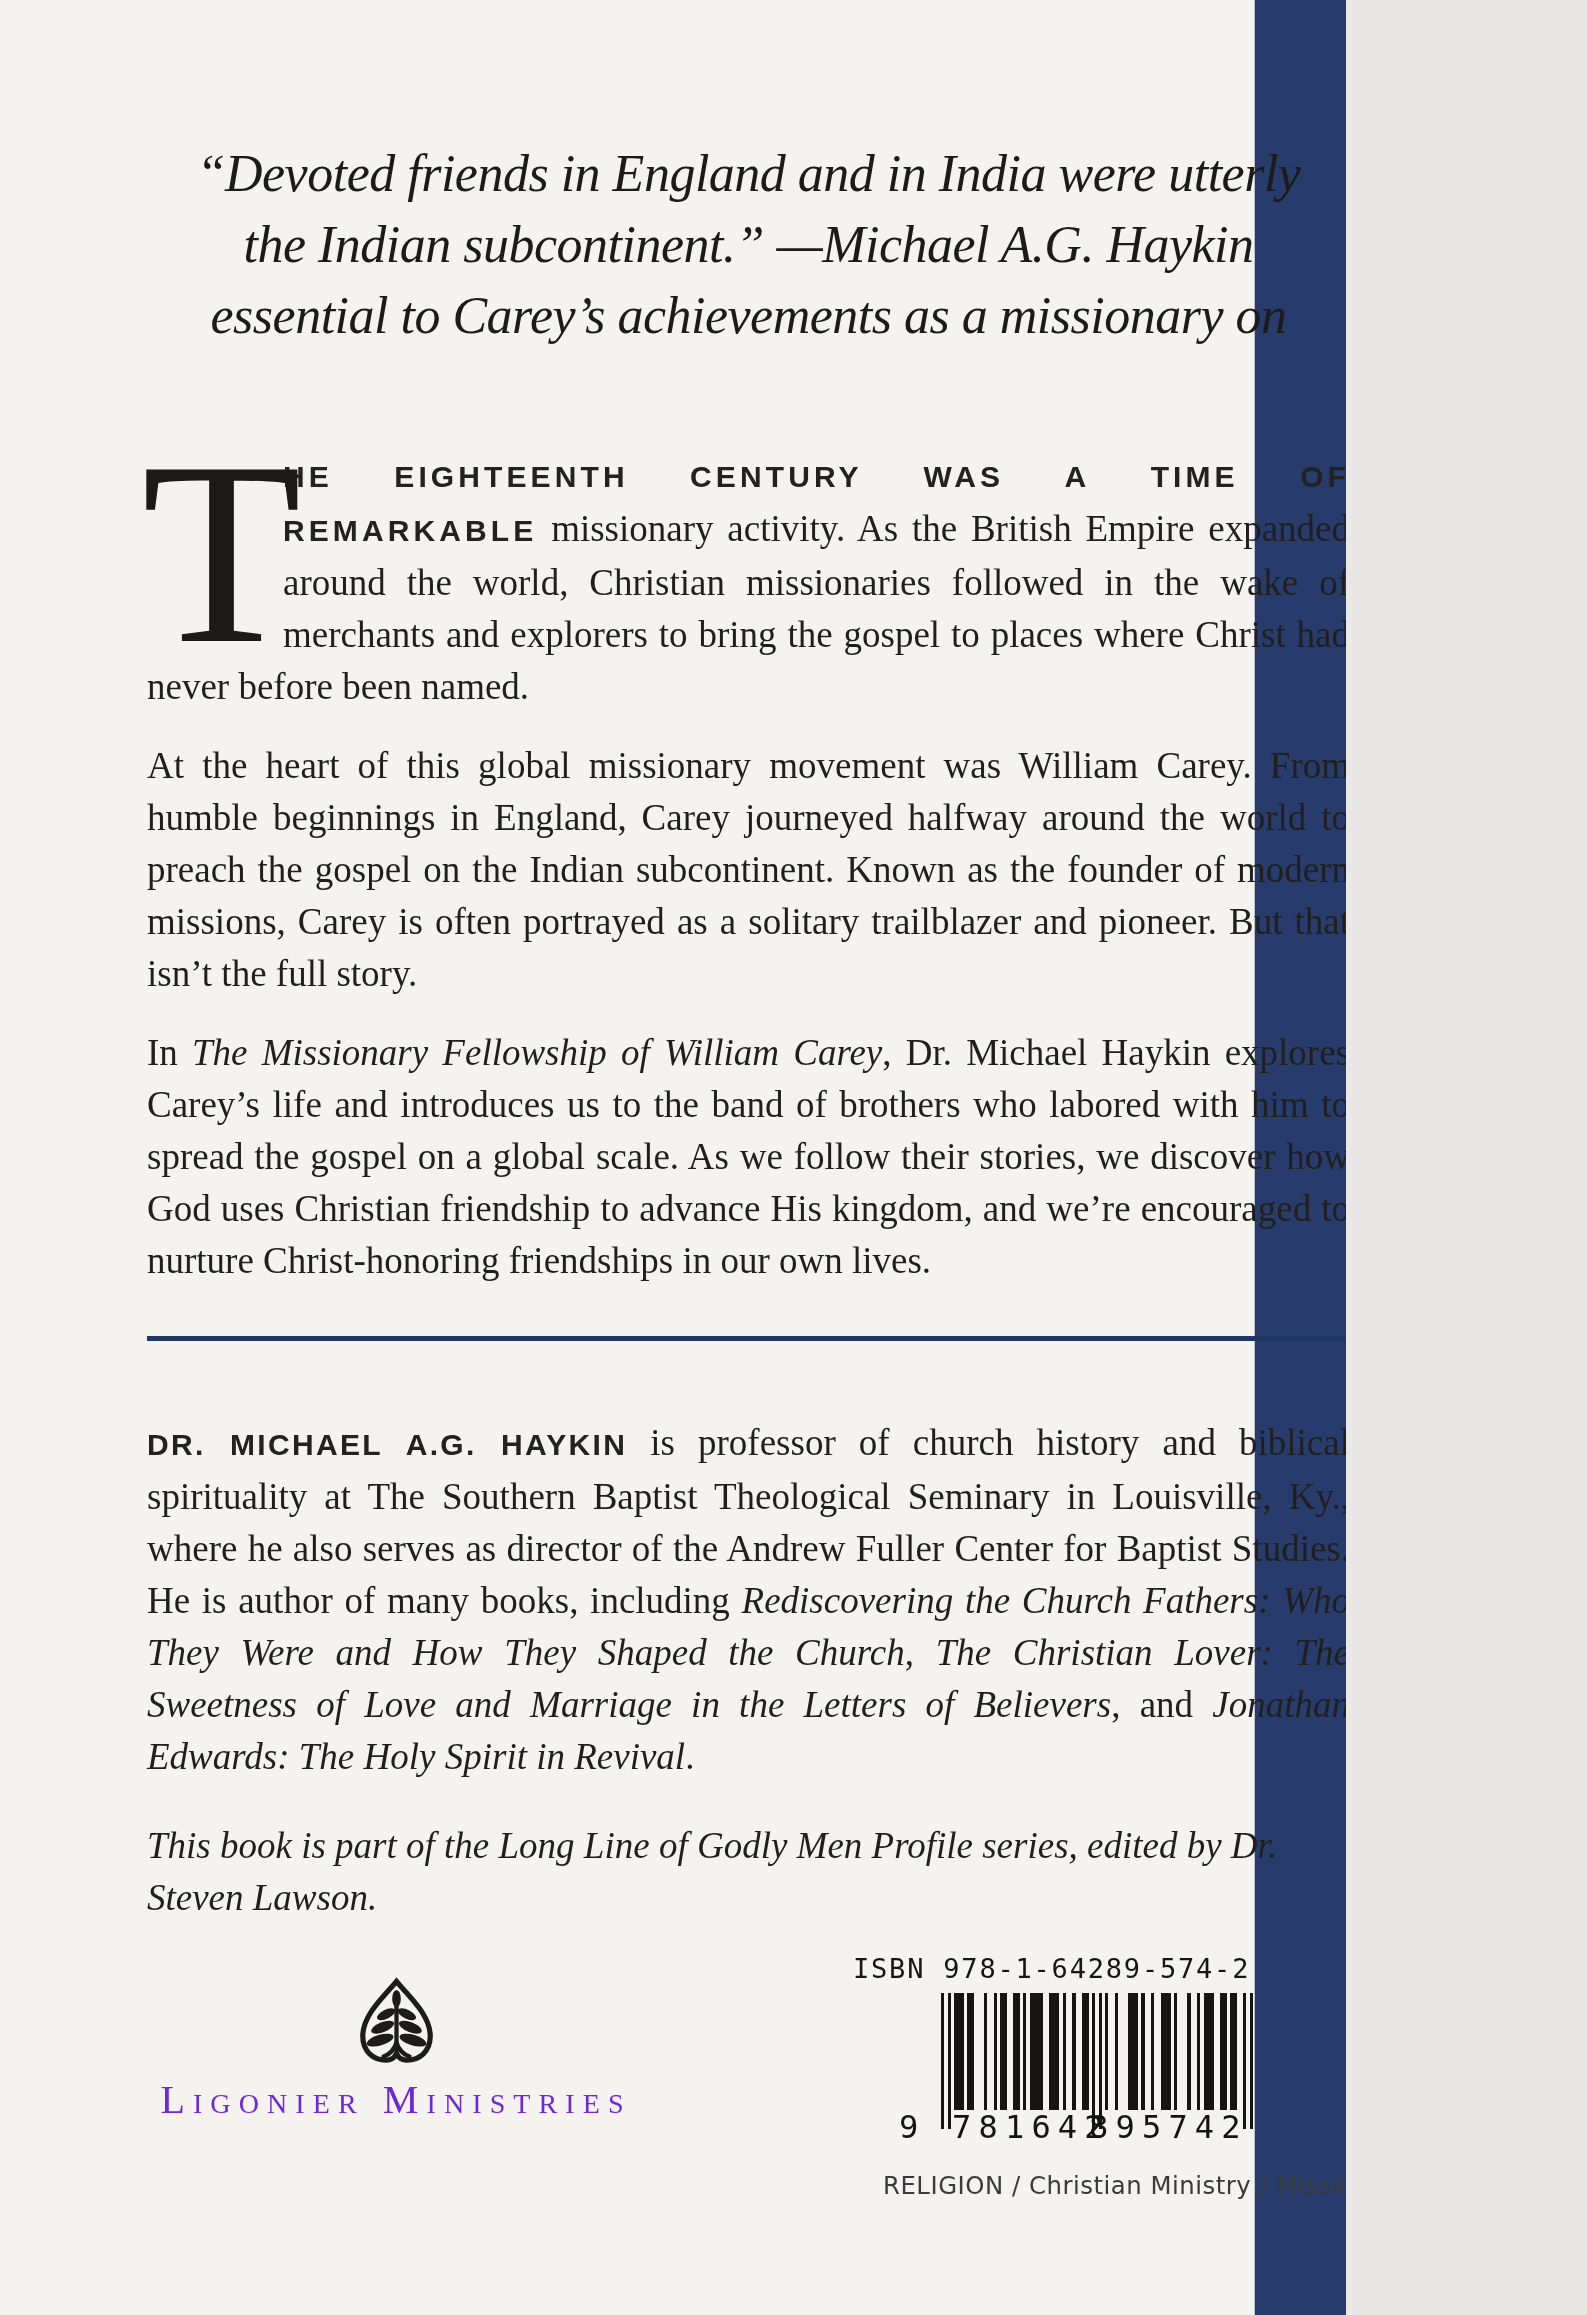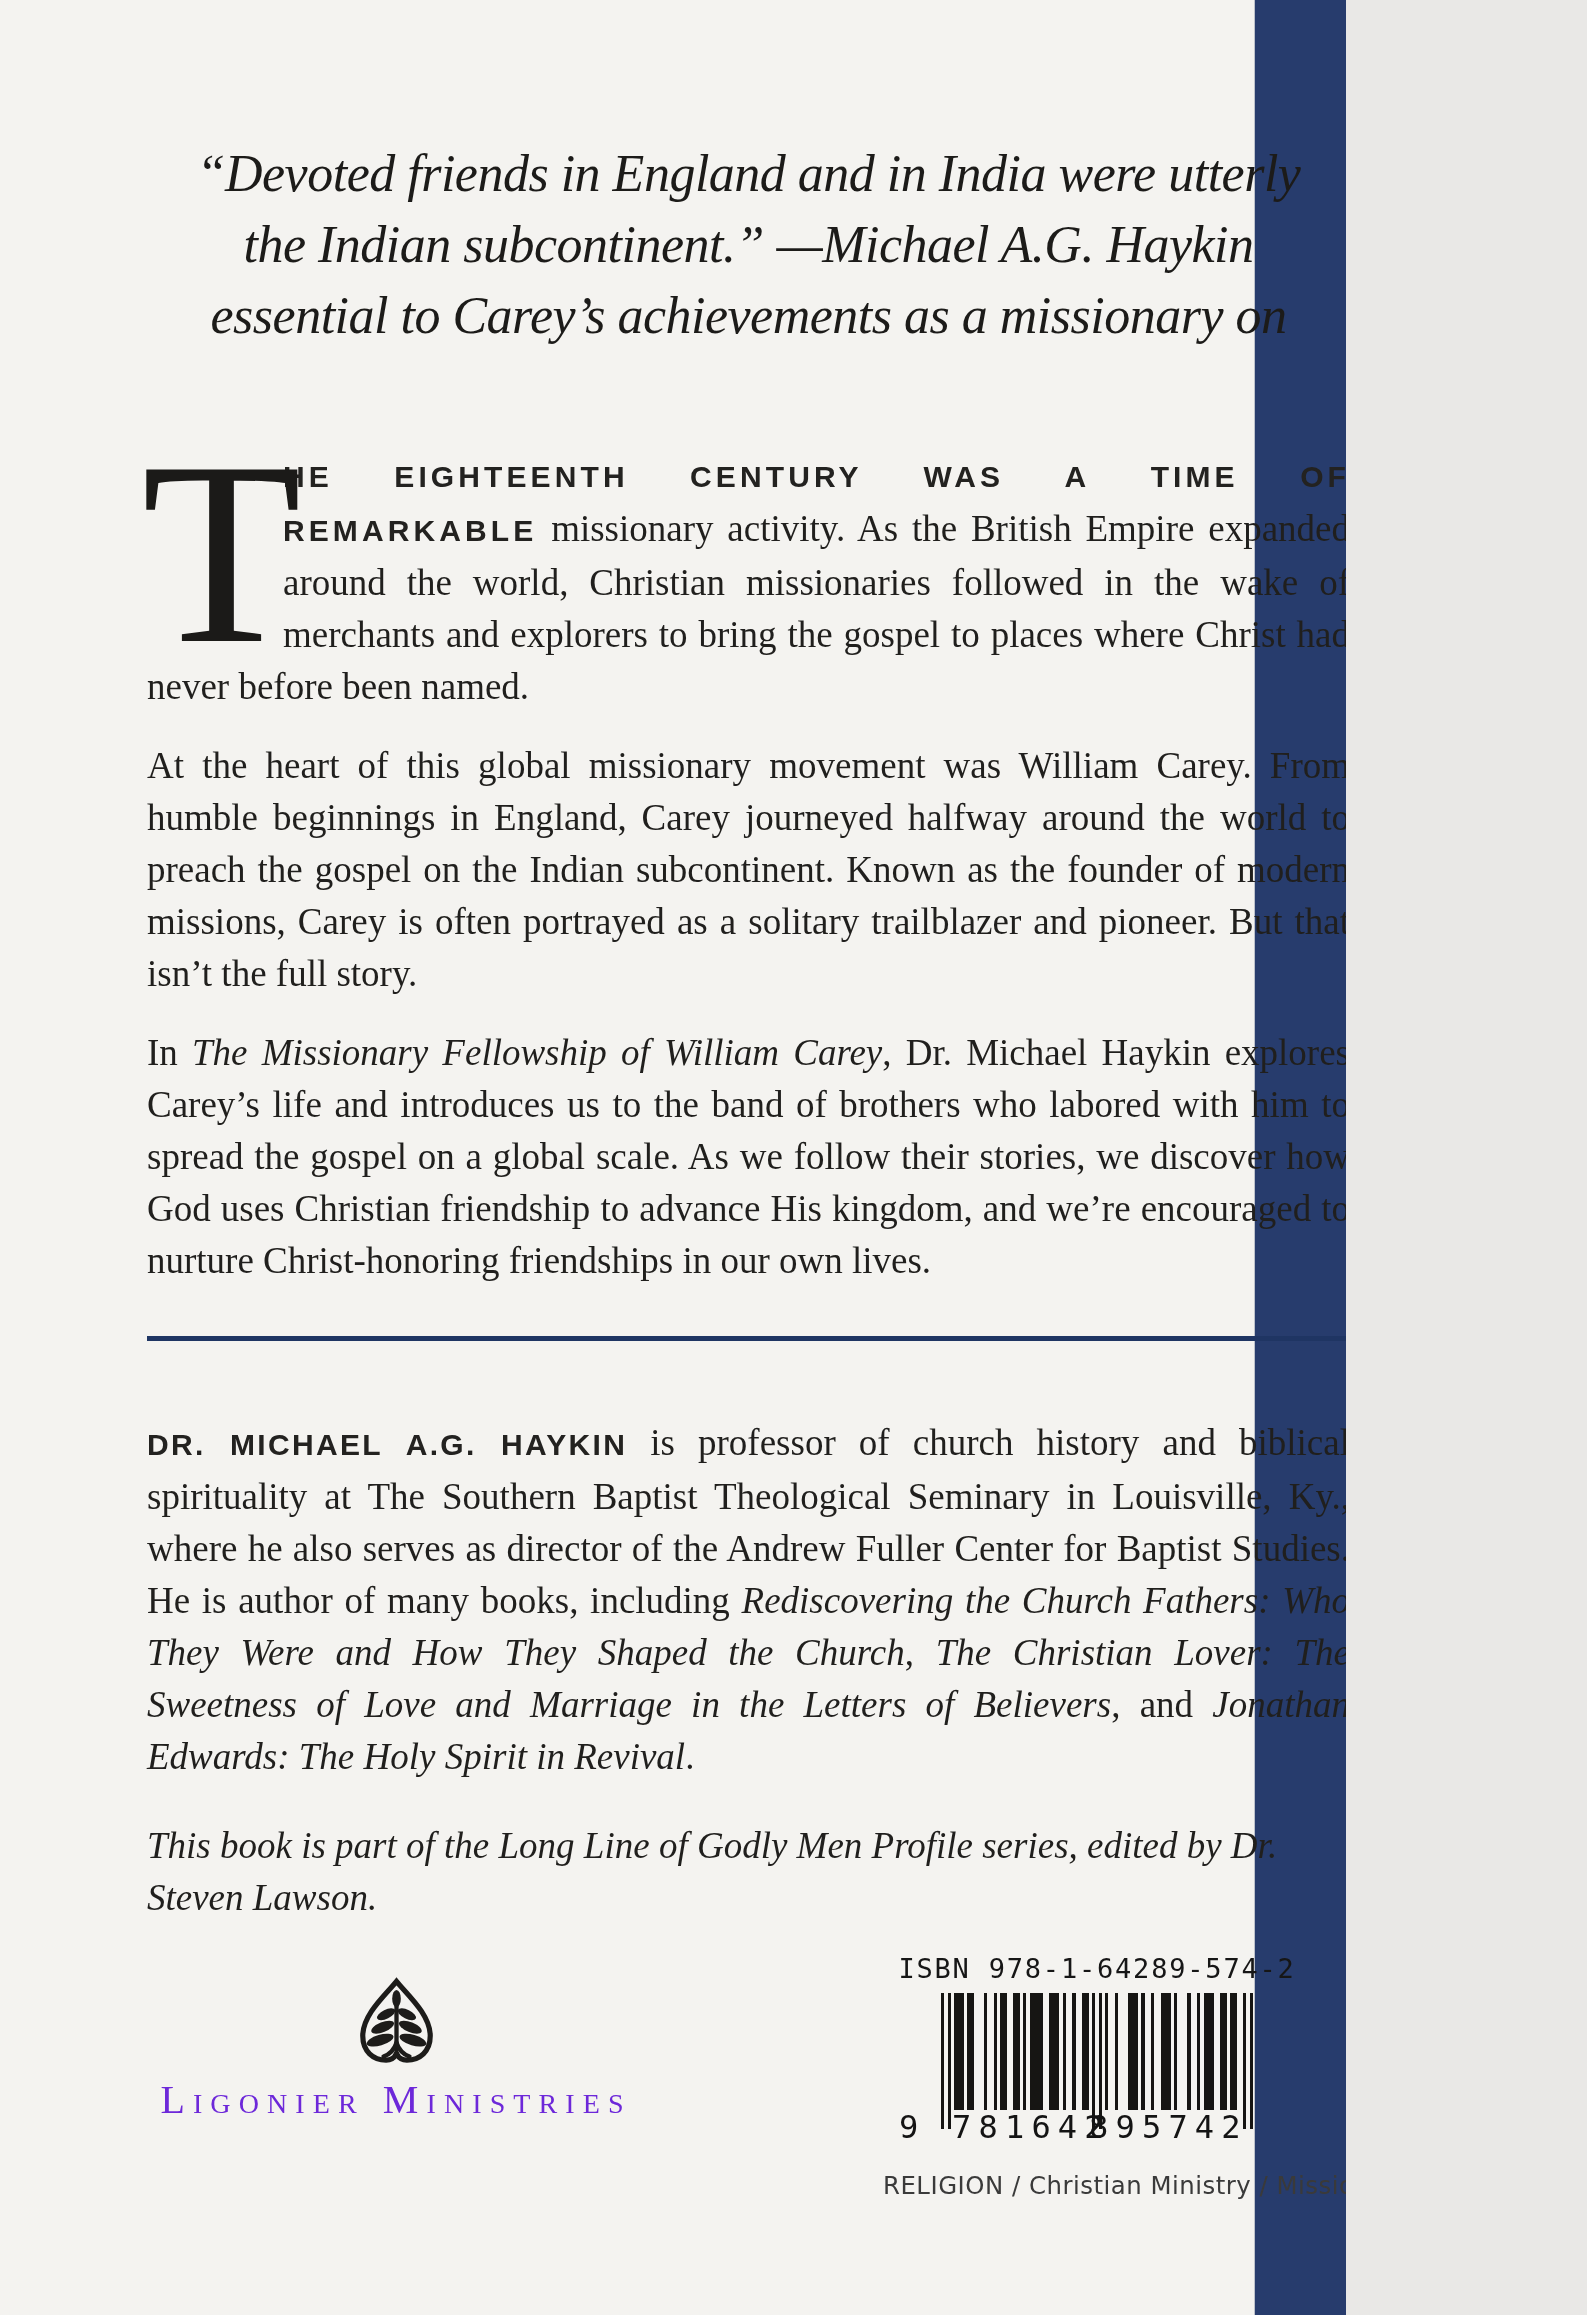--- a/index.html
+++ b/index.html
@@ -87,21 +87,21 @@
     font-family:"Liberation Serif", serif;
     font-variant:small-caps;
     font-size:40px;
     letter-spacing:8.1px;
     color:#6d28d9;
     white-space:nowrap;
   }
   .barcode-block{
     position:absolute;left:853px;top:1952px;
     width:488px;
-    text-align:center;
+    text-align:left;
   }
   .isbn{
     font-family:"DejaVu Sans Mono", monospace;
     font-size:27px;line-height:34px;
     letter-spacing:1.8px;
     color:#161616;
     white-space:nowrap;
   }
   .bars-wrap{
     position:relative;

